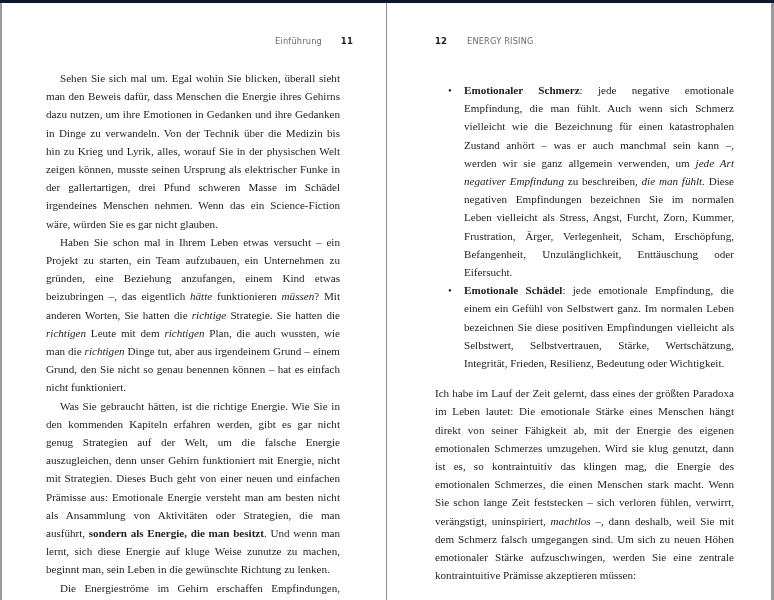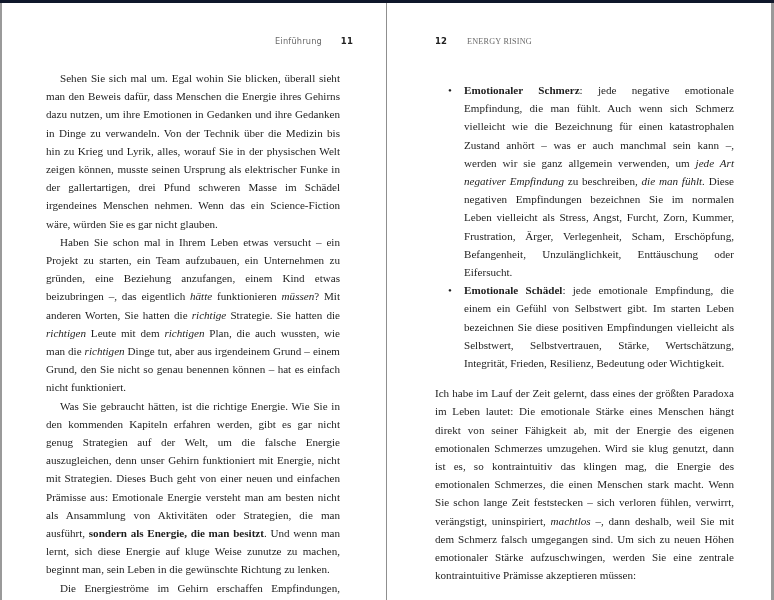--- a/index.html
+++ b/index.html
@@ -8,21 +8,21 @@
   .page { position: absolute; top: 0; height: 600px; background: #fff; box-sizing: border-box; }
   .page.left { left: 0; width: 387px; border-left: 2px solid #9a9a9a; }
   .page.right { left: 387px; width: 387px; border-right: 3px solid #9a9a9a; }
   .gutter { position: absolute; left: 386px; top: 0; width: 2px; height: 600px; background: #8f8f8f; }
   .runhead { position: absolute; top: 33px; font-family: "DejaVu Sans", "Liberation Sans", sans-serif; font-size: 8.2px; letter-spacing: 0.2px; color: #6a6a6a; }
   .runhead .num { color: #222; font-weight: bold; font-size: 8.5px; }
   .left .runhead { right: 34px; }
   .left .runhead .title { margin-right: 16px; }
   .right .runhead { left: 48px; }
   .right .runhead .num { margin-right: 17px; }
-  .right .runhead .title { text-transform: uppercase; font-family: Liberation Serif, serif; }
+  .right .runhead .title { text-transform: uppercase; }
   .text { position: absolute; font-size: 11.1px; line-height: 18.2px; text-align: justify; hyphens: manual; }
   .left .text { left: 44px; width: 294px; top: 66px; }
   .right .text { left: 48px; width: 299px; top: 66px; }
   p { margin: 0; text-indent: 14px; }
   p.noindent { text-indent: 0; }
   b { font-weight: bold; }
   i { font-style: italic; }
   ul { margin: 12px 0 12px 0; padding: 0 0 0 29px; list-style: none; }
   li { position: relative; text-align: justify; }
   li .bullet { position: absolute; left: -16px; top: 0; }
@@ -53,21 +53,21 @@
       <span class="title">Energy Rising</span>
     </div>
     <div class="text">
       <ul>
         <li>
           <span class="bullet">•</span>
           <span><b>Emotionaler Schmerz</b><span>: jede negative emotionale Empfindung, die man fühlt. Auch wenn sich Schmerz vielleicht wie die Bezeichnung für einen katastrophalen Zustand anhört – was er auch manchmal sein kann –, werden wir sie ganz allgemein verwenden, um </span><i>jede Art negativer Empfindung</i><span> zu beschreiben, </span><i>die man fühlt.</i><span> Diese negativen Empfindungen bezeichnen Sie im normalen Leben vielleicht als Stress, Angst, Furcht, Zorn, Kummer, Frustration, Ärger, Verlegenheit, Scham, Erschöpfung, Befangenheit, Unzulänglichkeit, Enttäuschung oder Eifersucht.</span></span>
         </li>
         <li>
           <span class="bullet">•</span>
-          <span><b>Emotionale Schädel</b><span>: jede emotionale Empfindung, die einem ein Gefühl von Selbstwert gibt. Im starten Leben bezeichnen Sie diese positiven Empfindungen vielleicht als Selbstwert, Selbstvertrauen, Stärke, Wertschätzung, Integrität, Frieden, Resilienz, Bedeutung oder Wichtigkeit.</span></span>
+          <span><b>Emotionale Schädel</b><span>: jede emotionale Empfindung, die einem ein Gefühl von Selbstwert ganz. Im normalen Leben bezeichnen Sie diese positiven Empfindungen vielleicht als Selbstwert, Selbstvertrauen, Stärke, Wertschätzung, Integrität, Frieden, Resilienz, Bedeutung oder Wichtigkeit.</span></span>
         </li>
       </ul>
       <p class="noindent"><span>Ich habe im Lauf der Zeit gelernt, dass eines der größten Paradoxa im Leben lautet: Die emotionale Stärke eines Menschen hängt direkt von seiner Fähigkeit ab, mit der Energie des eigenen emotionalen Schmerzes umzugehen. Wird sie klug genutzt, dann ist es, so kontraintuitiv das klingen mag, die Energie des emotionalen Schmerzes, die einen Menschen stark macht. Wenn Sie schon lange Zeit feststecken – sich verloren fühlen, verwirrt, verängstigt, uninspiriert, </span><i>machtlos</i><span> –, dann deshalb, weil Sie mit dem Schmerz falsch umgegangen sind. Um sich zu neuen Höhen emotionaler Stärke aufzuschwingen, werden Sie eine zentrale kontraintuitive Prämisse akzeptieren müssen: </span></p>
 
     </div>
   </div>
 
 </div>
 
 </body></html>

